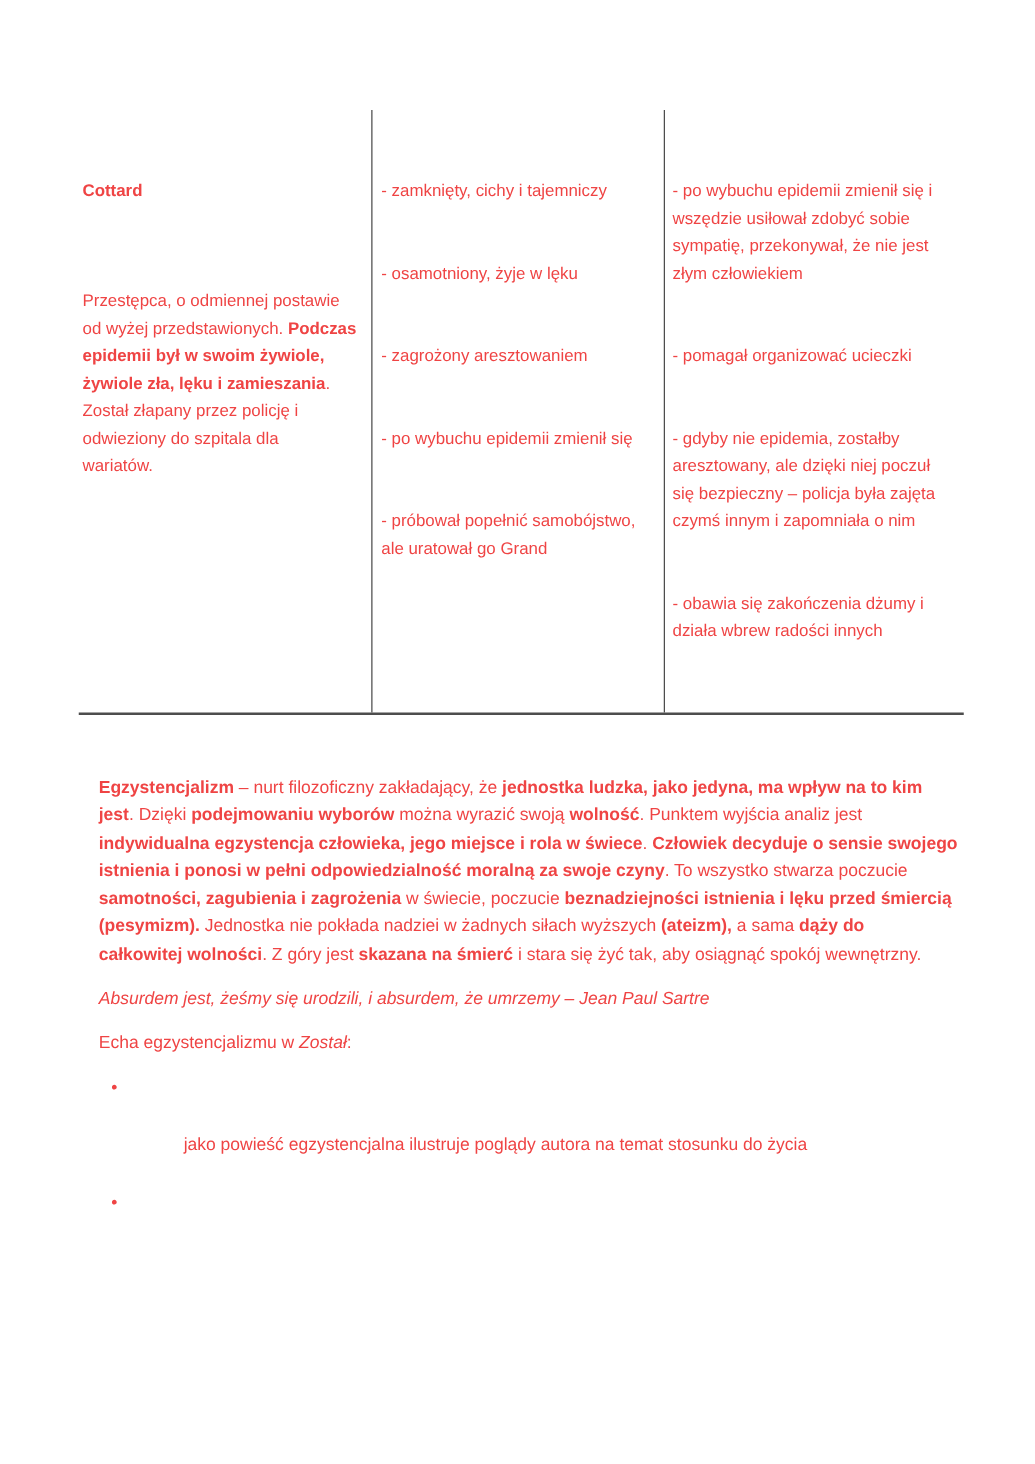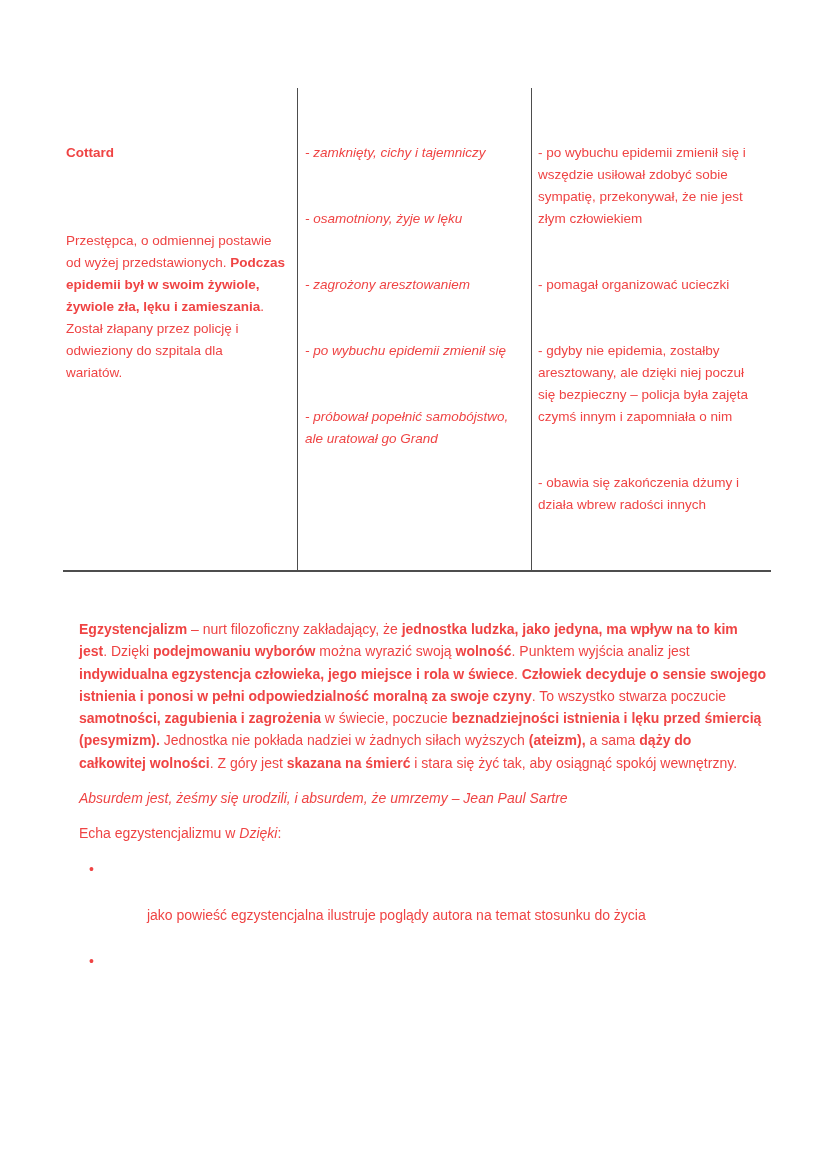--- a/index.html
+++ b/index.html
@@ -27,21 +27,21 @@
     border-bottom: 2px solid #4d4d4d;
     box-sizing: border-box;
   }
   .cell {
     font-size: 13.5px;
     line-height: 22px;
     white-space: pre-wrap;
     box-sizing: border-box;
   }
   .cell-1 { width: 234px; padding: 10px 10px 10px 3px; }
-  .cell-2 { width: 234px; border-left: 1.5px solid #4d4d4d; padding: 10px 4px 10px 7px; font-style: italic; }
+  .cell-2 { width: 234px; border-left: 1.5px solid #4d4d4d; padding: 10px 4px 10px 7px; }
   .cell-3 { flex: 1; border-left: 1.5px solid #4d4d4d; padding: 10px 0 10px 6px; }
   .cell-title { font-weight: bold; margin-bottom: 22px; }
   
   .body-text {
     margin-top: 46px;
     width: 725px;
     font-size: 14px;
     line-height: 22.3px;
   }
   .para { margin: 0 0 13px 16px; white-space: pre-wrap; }
@@ -98,21 +98,21 @@
 
     <div class="body-text">
       <p class="para"><span class="b">Egzystencjalizm</span><span> – nurt filozoficzny zakładający, że </span><span class="b">jednostka ludzka, jako jedyna, ma wpływ na to kim
 jest</span><span>. Dzięki </span><span class="b">podejmowaniu wyborów</span><span> można wyrazić swoją </span><span class="b">wolność</span><span>. Punktem wyjścia analiz jest
 </span><span class="b">indywidualna egzystencja człowieka, jego miejsce i rola w świece</span><span>. </span><span class="b">Człowiek decyduje o sensie swojego
 istnienia i ponosi w pełni odpowiedzialność moralną za swoje czyny</span><span>. To wszystko stwarza poczucie
 </span><span class="b">samotności, zagubienia i zagrożenia</span><span> w świecie, poczucie </span><span class="b">beznadziejności istnienia i lęku przed śmiercią
 (pesymizm).</span><span> Jednostka nie pokłada nadziei w żadnych siłach wyższych </span><span class="b">(ateizm),</span><span> a sama </span><span class="b">dąży do
 całkowitej wolności</span><span>. Z góry jest </span><span class="b">skazana na śmierć</span><span> i stara się żyć tak, aby osiągnąć spokój wewnętrzny.</span></p>
       <p class="para"><span class="i">Absurdem jest, żeśmy się urodzili, i absurdem, że umrzemy – Jean Paul Sartre</span></p>
-      <p class="para"><span>Echa egzystencjalizmu w </span><span class="i">Dzięki</span><span>:</span></p>
+      <p class="para"><span>Echa egzystencjalizmu w </span><span class="i">Został</span><span>:</span></p>
 
       <ul class="bullets">
         <li>
           <span class="marker">•</span>
           <span><span>jako powieść egzystencjalna ilustruje poglądy autora na temat stosunku do życia</span></span>
         </li>
         <li>
           <span class="marker">•</span>
           
         </li>

